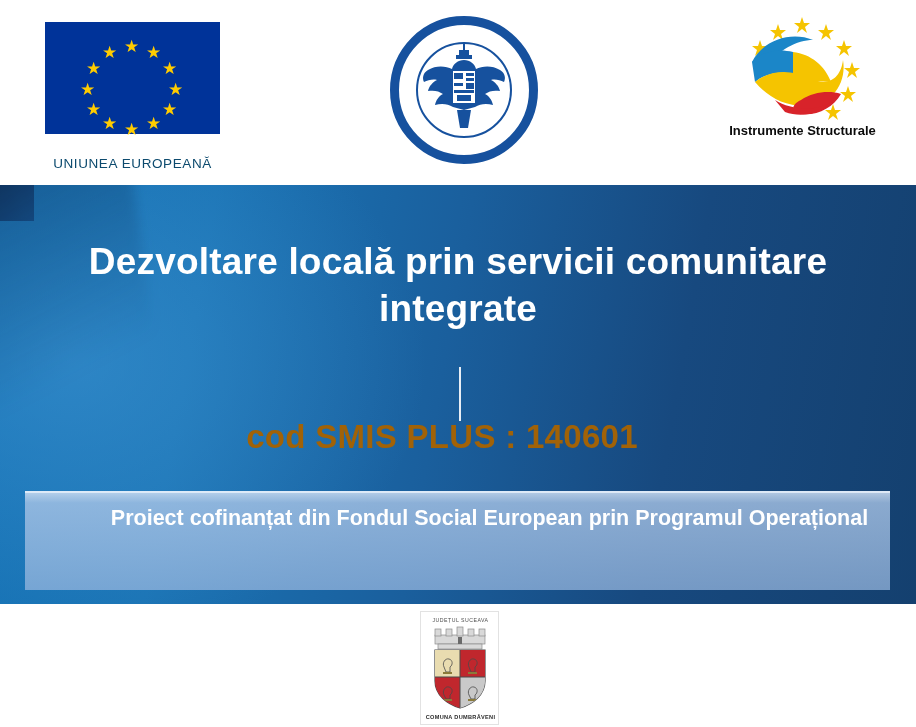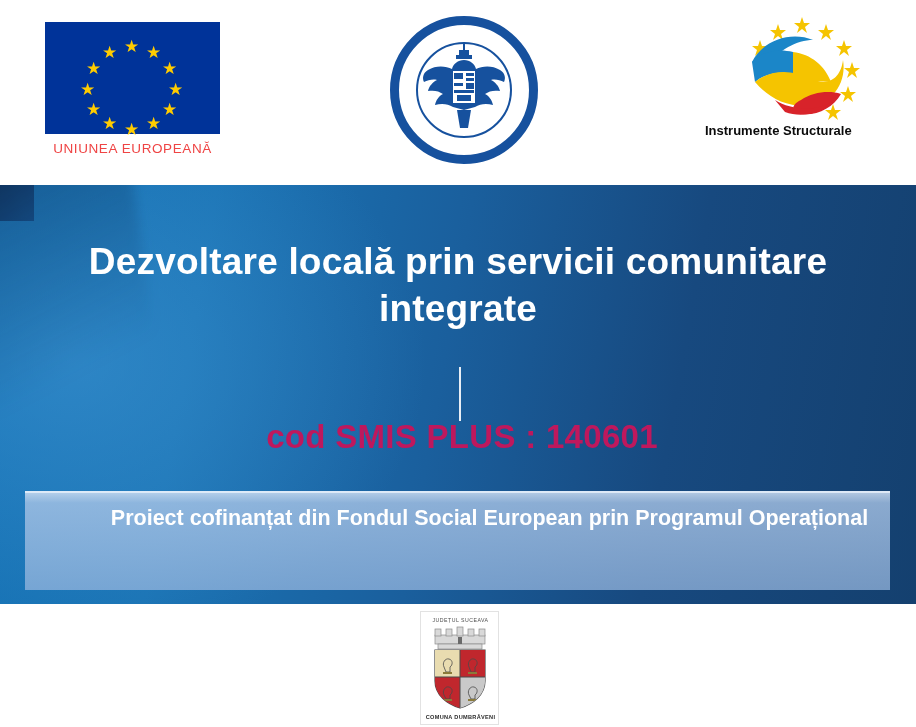--- a/index.html
+++ b/index.html
@@ -10,35 +10,35 @@
   }
   .page{position:relative;width:916px;height:727px;background:#ffffff;overflow:hidden;}
 
   
   .logo-strip{position:absolute;left:0;top:0;width:916px;height:185px;background:#fff;}
 
   
   .eu-logo{position:absolute;left:45px;top:22px;width:185px;height:140px;}
   .eu-flag{position:relative;width:175px;height:112px;background:#003399;}
   .eu-star{position:absolute;color:#FFCC00;font-size:17px;line-height:17px;}
-  .eu-caption{margin-top:7px;text-align:center;width:175px;
-    font-size:13.5px;letter-spacing:.6px;color:#ef4444;font-family:"Liberation Sans",sans-serif;}
+  .eu-caption{margin-top:22px;text-align:center;width:175px;
+    font-size:13.5px;letter-spacing:.6px;color:#0c4a6e;font-family:"Liberation Sans",sans-serif;}
 
   
   .gov-logo{position:absolute;left:390px;top:16px;width:150px;height:150px;}
   .gov-seal{width:148px;height:148px;border-radius:50%;
     background:#ffffff;border:9px solid #16519e;position:relative;box-sizing:border-box;}
   .gov-inner-ring{position:absolute;left:17px;top:17px;right:17px;bottom:17px;
     border:2px solid #16519e;border-radius:50%;}
   .gov-ring-text{position:absolute;left:0;top:0;width:100%;height:100%;}
   .gov-eagle{position:absolute;left:50%;top:50%;transform:translate(-50%,-50%);}
 
   
   .is-logo{position:absolute;left:705px;top:14px;width:195px;height:160px;}
-  .is-caption{position:absolute;left:0;top:108px;width:195px;text-align:left;
+  .is-caption{position:absolute;left:0;top:108px;width:195px;text-align:center;
     font-size:13px;font-weight:bold;color:#0b0b0b;line-height:17px;
     font-family:"Liberation Sans",sans-serif;}
 
   
   .blue-panel{position:absolute;left:0;top:185px;width:916px;height:419px;
     background:
       radial-gradient(ellipse 520px 420px at 8% 42%, rgba(64,150,212,.55) 0%, rgba(64,150,212,0) 68%),
       linear-gradient(100deg,#1471b4 0%,#1a73b4 22%,#1a5f9d 48%,#17497f 72%,#14406f 100%);
     overflow:hidden;}
   .corner-dark{position:absolute;left:0;top:0;width:34px;height:36px;
@@ -57,22 +57,22 @@
     background:linear-gradient(160deg, rgba(10,45,85,.45), rgba(10,45,85,0) 70%);
     transform:rotate(-8deg);filter:blur(6px);}
 
   .title{position:absolute;left:56px;top:238px;width:804px;text-align:center;
     color:#ffffff;font-size:37px;font-weight:bold;line-height:47px;
     letter-spacing:.2px;font-family:"Liberation Sans",sans-serif;}
 
   .caret{position:absolute;left:459px;top:367px;width:2px;height:54px;
     background:#e8eef5;}
 
-  .smis{position:absolute;left:60px;top:418px;width:804px;text-align:center;
-    color:#be185d;font-size:33px;font-weight:bold;letter-spacing:.3px;
+  .smis{position:absolute;left:40px;top:418px;width:804px;text-align:center;
+    color:#a16207;font-size:33px;font-weight:bold;letter-spacing:.3px;
     font-family:"Liberation Sans",sans-serif;}
 
   .cofin-box{position:absolute;left:25px;top:491px;width:865px;height:99px;
     background:linear-gradient(180deg, rgba(206,223,243,.88) 0%, rgba(168,196,230,.80) 12%, rgba(150,182,222,.74) 100%);
     box-shadow:inset 0 2px 0 rgba(235,243,252,.75);}
   .cofin-text{position:absolute;left:25px;top:503px;width:865px;text-align:center;
     color:#ffffff;font-size:21.5px;font-weight:bold;line-height:30px;
     font-family:"Liberation Sans",sans-serif;margin-left:32px;}
 
   

